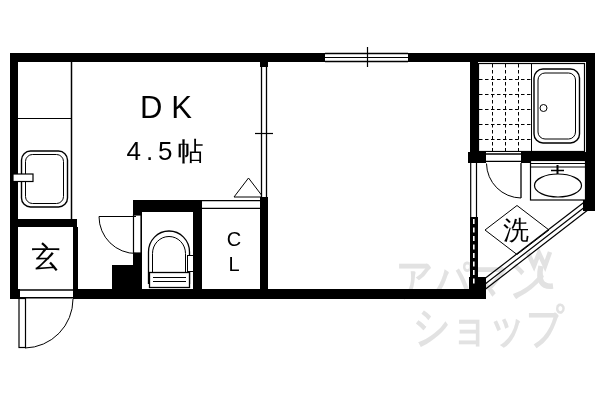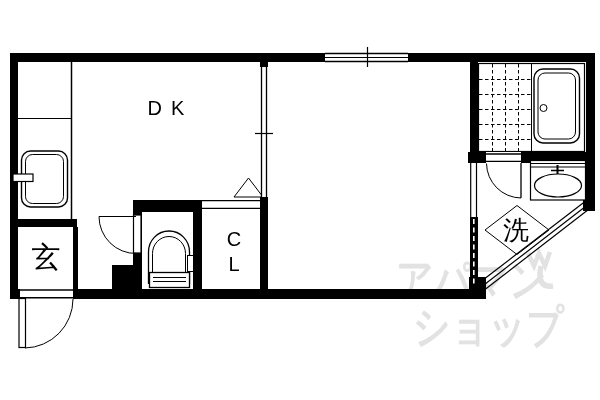--- a/index.html
+++ b/index.html
@@ -148,21 +148,22 @@
 
     <polygon points="517,205.5 549,230 517,254.5 485,230" fill="#fff" stroke="#000" stroke-width="1"></polygon>
 
     <g stroke="#000" stroke-width="1.2">
       <line x1="483" y1="291" x2="593" y2="206"></line>
       <line x1="480" y1="288" x2="590" y2="203"></line>
       <line x1="477" y1="284.5" x2="587" y2="200"></line>
     </g>
   </svg>
 
-  <div class="lbl" style="left:166px;top:108px;font-size:20px;letter-spacing:9px;padding-left:9px;">DK</div>
+  <div class="lbl" style="left:166px;top:108px;font-size:31px;letter-spacing:9px;padding-left:9px;">DK</div>
+  <div class="lbl" style="left:165px;top:151px;font-size:26px;letter-spacing:5px;padding-left:5px;">4.5帖</div>
   <div class="lbl" style="left:46px;top:258px;font-size:29px;">玄</div>
   <div class="cl-box" style="left:234px;top:252px;">
     <div>C</div>
     <div>L</div>
   </div>
   <div class="lbl" style="left:516px;top:230px;font-size:26px;">洗</div>
 
 </div>
 
 </body></html>

